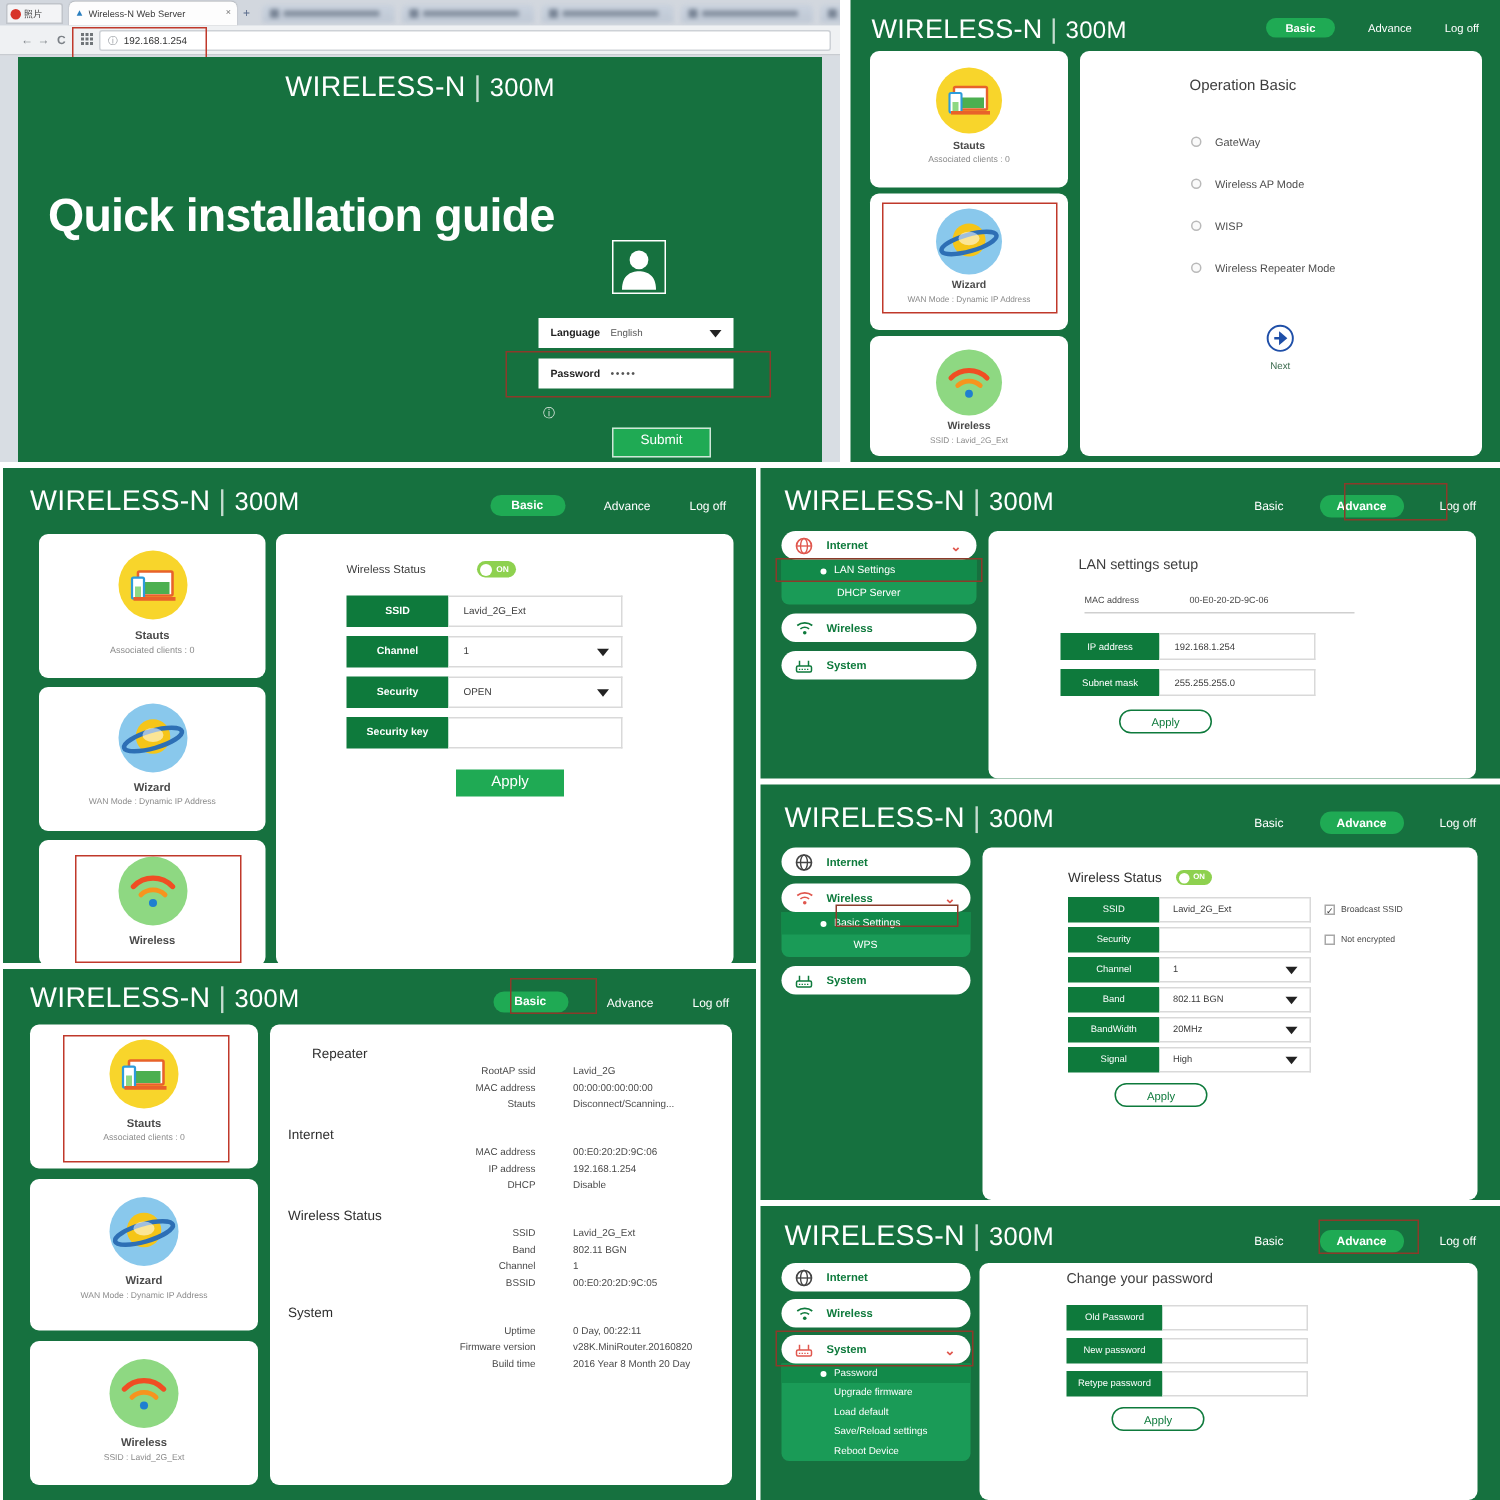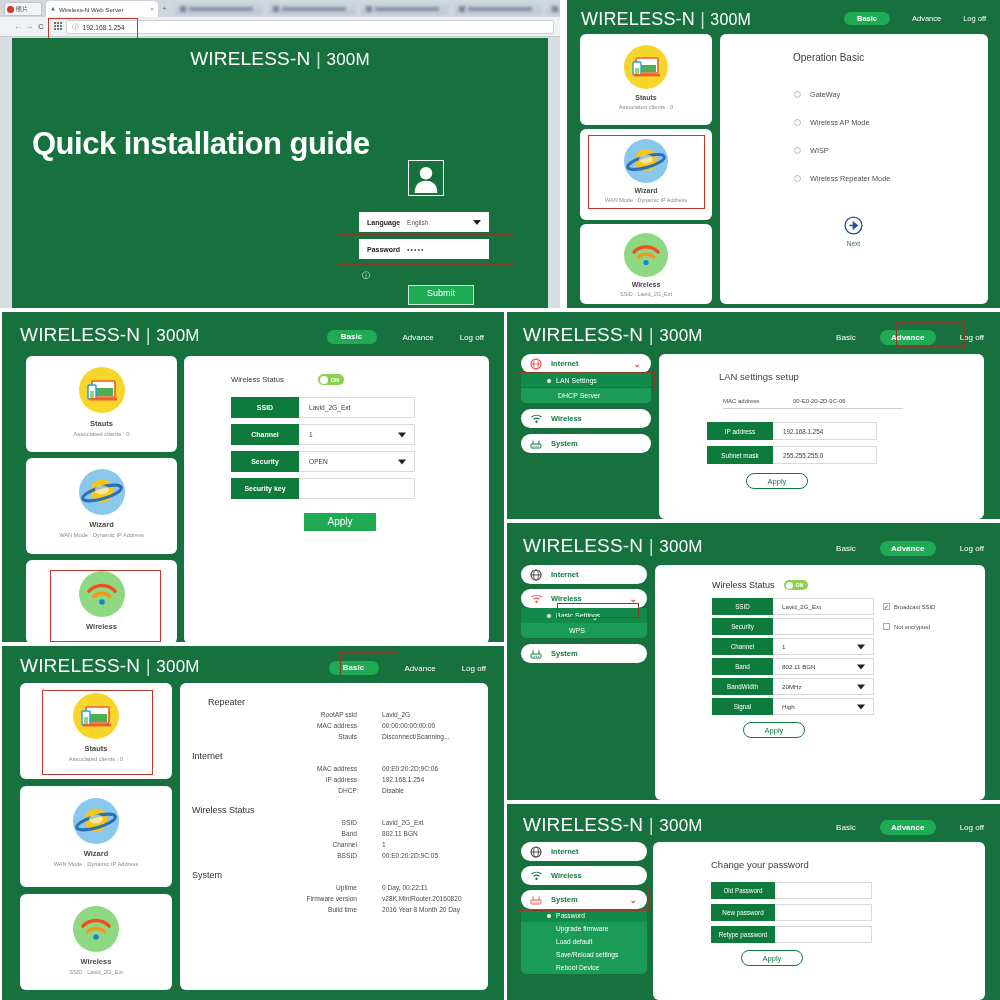--- a/index.html
+++ b/index.html
@@ -750,21 +750,21 @@
           <span>Save/Reload settings</span>
           </div>
         <div class="sitem" style="height:13px;padding-left:35px;font-size:6.6px;">
           <span>Reboot Device</span>
           </div>
       </div>
     </div>
     <div class="redbox dark" style="left:10px;top:83px;width:132px;height:24px;"></div>
 
     <div class="card" style="position:absolute;left:146px;top:38px;width:332px;height:158px;">
-      <div style="margin:17px 0 0 58px;font-size:9.5px;color:#3d3d3d;">Change your password</div>
+      <div style="margin:5px 0 0 58px;font-size:9.5px;color:#3d3d3d;">Change your password</div>
       <div style="margin:12px 0 0 58px;">
         <div class="field" style="margin-bottom:5px;">
           <span class="flabel" style="width:64px;height:17px;font-size:6.3px;">Old Password</span>
           <span class="fval" style="width:97px;height:17px;font-size:6.3px;padding-left:9px;"></span>
         </div>
         <div class="field" style="margin-bottom:5px;">
           <span class="flabel" style="width:64px;height:17px;font-size:6.3px;">New password</span>
           <span class="fval" style="width:97px;height:17px;font-size:6.3px;padding-left:9px;"></span>
         </div>
         <div class="field" style="margin-bottom:5px;">

